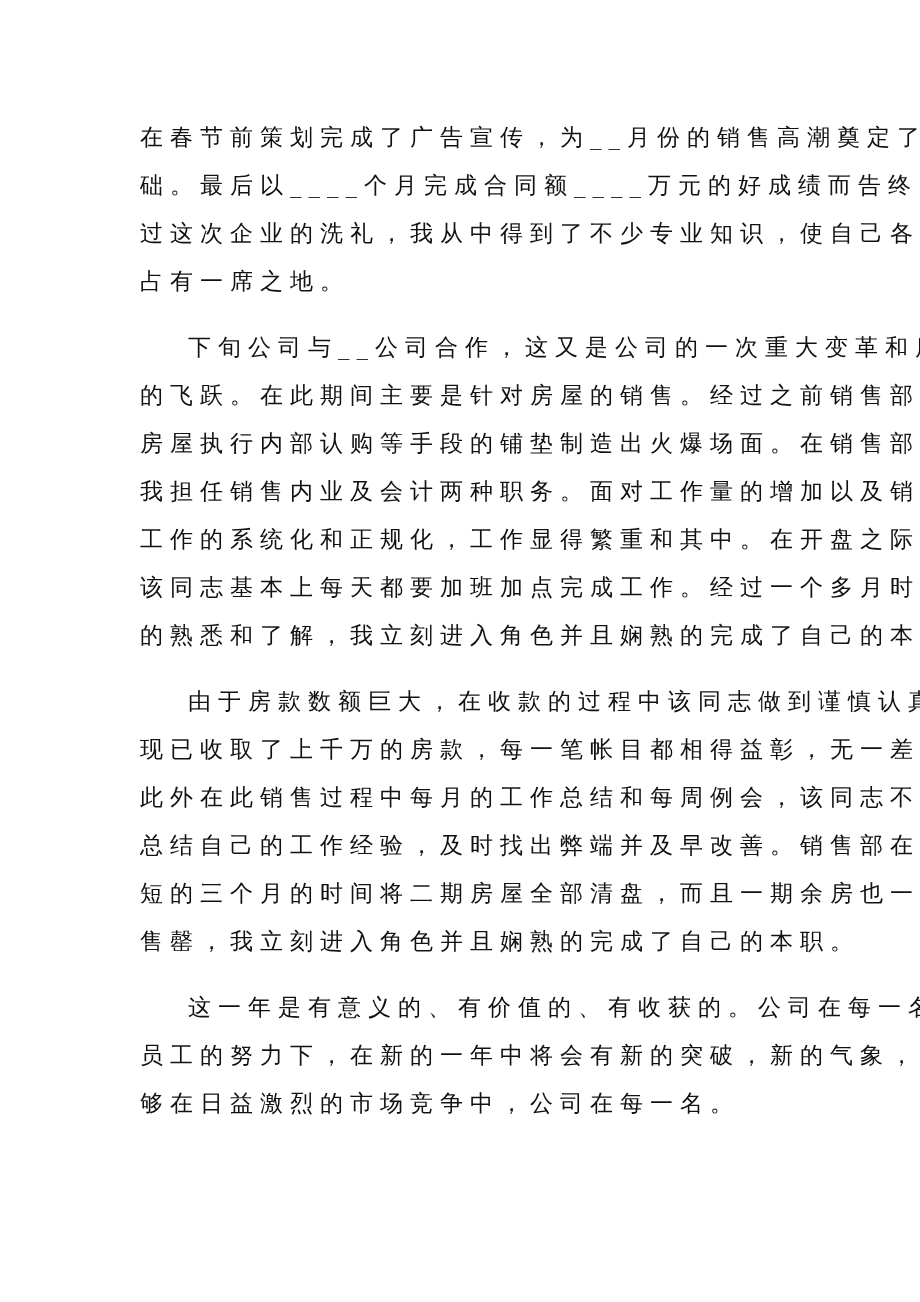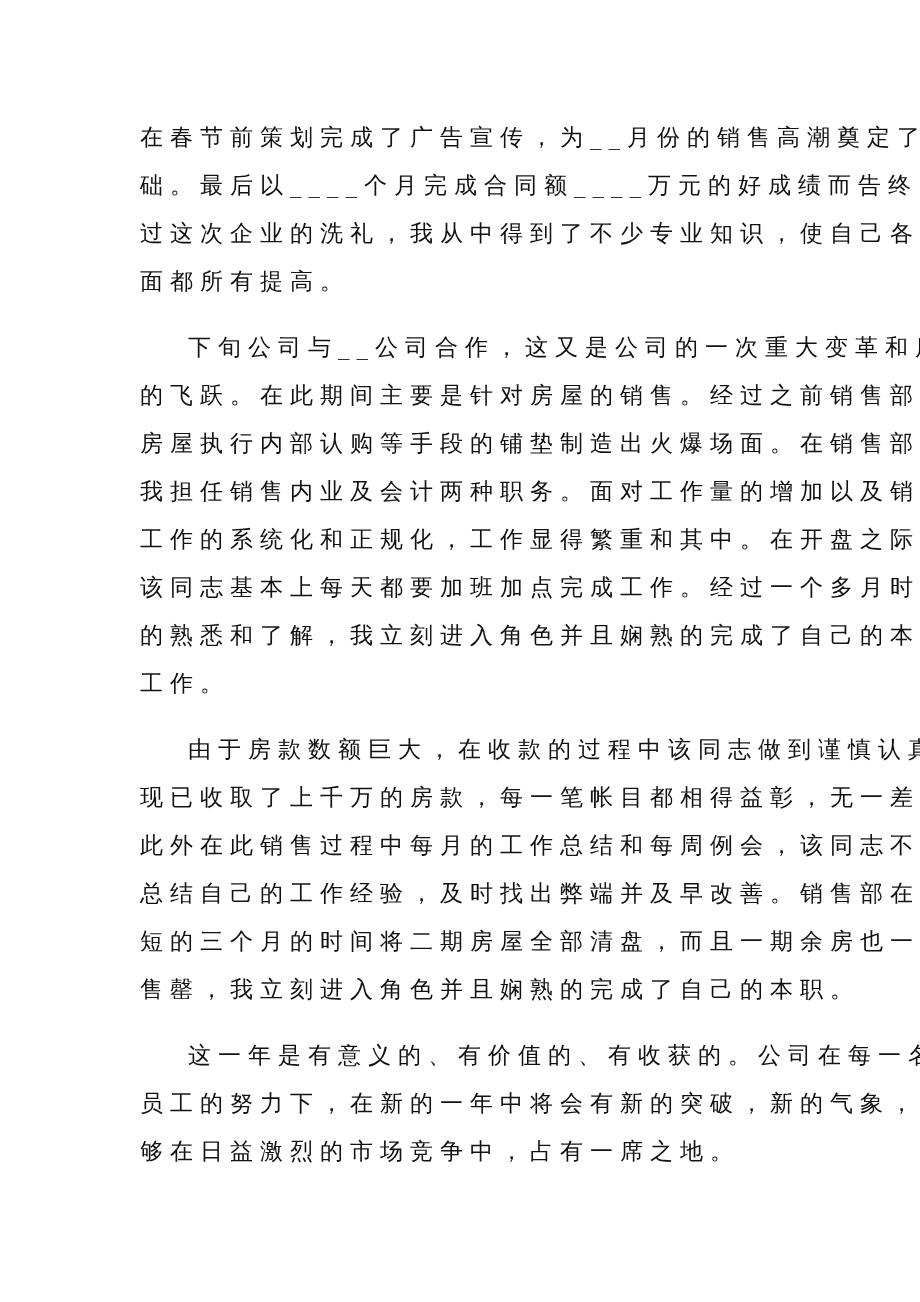--- a/index.html
+++ b/index.html
@@ -23,41 +23,40 @@
   .line { display: block; white-space: nowrap; }
 </style>
 </head>
 <body>
 
 <div class="page">
   <p class="para">
     <span class="line">在春节前策划完成了广告宣传，为__月份的销售高潮奠定了基</span>
     <span class="line">础。最后以____个月完成合同额____万元的好成绩而告终。经</span>
     <span class="line">过这次企业的洗礼，我从中得到了不少专业知识，使自己各方</span>
-    <span class="line">面都所有提高。</span>
+    <span class="line">占有一席之地。</span>
   </p>
 
   <p class="para">
     <span class="line" style="padding-left:48px">下旬公司与__公司合作，这又是公司的一次重大变革和质</span>
     <span class="line">的飞跃。在此期间主要是针对房屋的销售。经过之前销售部对</span>
     <span class="line">房屋执行内部认购等手段的铺垫制造出火爆场面。在销售部，</span>
     <span class="line">我担任销售内业及会计两种职务。面对工作量的增加以及销售</span>
     <span class="line">工作的系统化和正规化，工作显得繁重和其中。在开盘之际，</span>
     <span class="line">该同志基本上每天都要加班加点完成工作。经过一个多月时间</span>
     <span class="line">的熟悉和了解，我立刻进入角色并且娴熟的完成了自己的本职</span>
-    <span class="line">工作。</span>
   </p>
 
   <p class="para">
     <span class="line" style="padding-left:48px">由于房款数额巨大，在收款的过程中该同志做到谨慎认真，</span>
     <span class="line">现已收取了上千万的房款，每一笔帐目都相得益彰，无一差错。</span>
     <span class="line">此外在此销售过程中每月的工作总结和每周例会，该同志不断</span>
     <span class="line">总结自己的工作经验，及时找出弊端并及早改善。销售部在短</span>
     <span class="line">短的三个月的时间将二期房屋全部清盘，而且一期余房也一并</span>
     <span class="line">售罄，我立刻进入角色并且娴熟的完成了自己的本职。</span>
   </p>
 
   <p class="para">
     <span class="line" style="padding-left:48px">这一年是有意义的、有价值的、有收获的。公司在每一名</span>
     <span class="line">员工的努力下，在新的一年中将会有新的突破，新的气象，能</span>
-    <span class="line">够在日益激烈的市场竞争中，占有一席之地。</span>
+    <span class="line">够在日益激烈的市场竞争中，公司在每一名。</span>
   </p>
 </div>
 
 </body></html>

